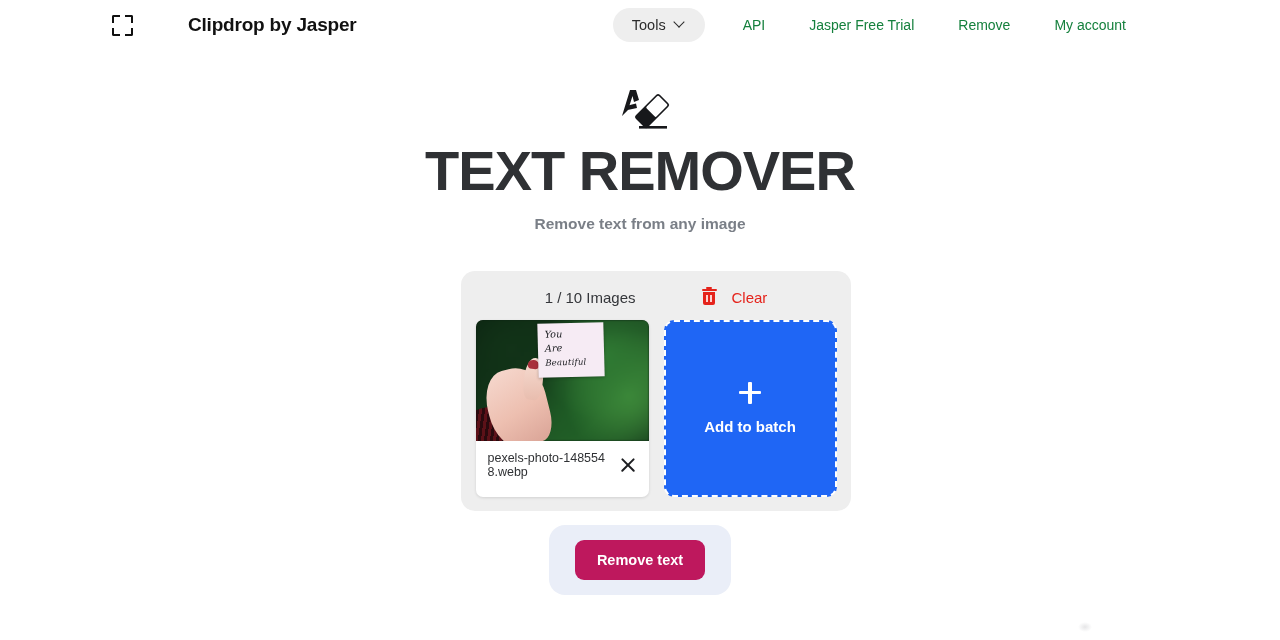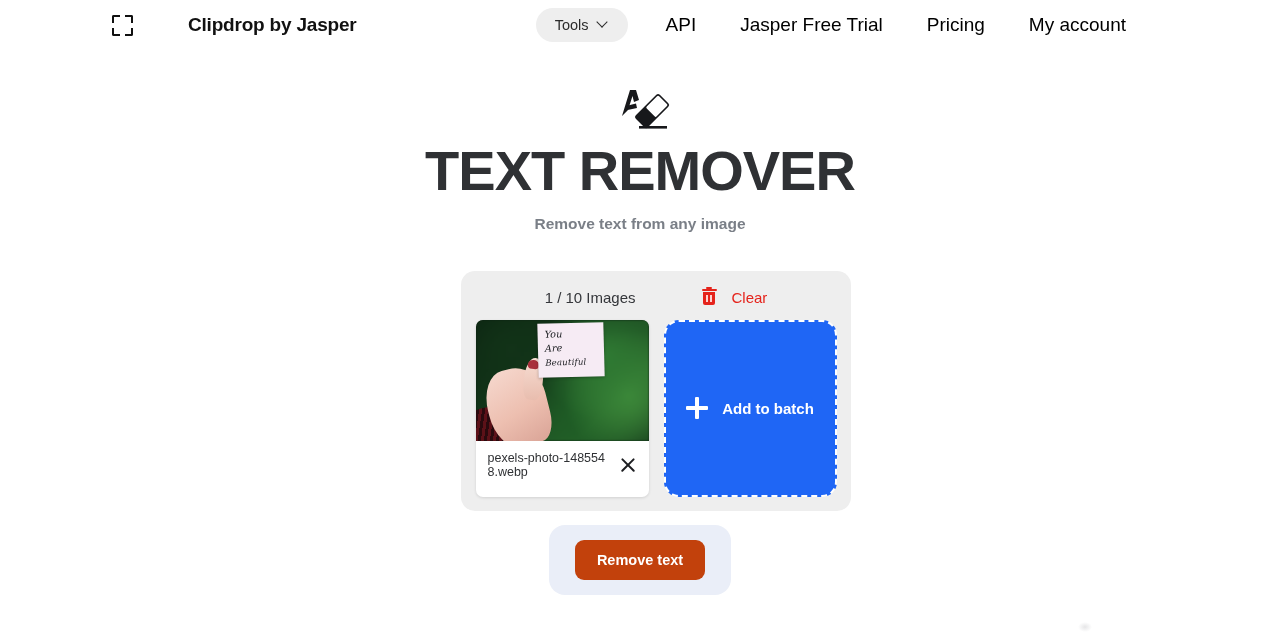--- a/index.html
+++ b/index.html
@@ -74,22 +74,22 @@
   .chev::after {
     content: "";
     position: absolute;
     left: 0; top: 1px;
     width: 7px; height: 7px;
     border-right: 1.7px solid #2b2b2b;
     border-bottom: 1.7px solid #2b2b2b;
     transform: rotate(45deg);
   }
   .nav-link {
-    font-size: 19px;
-    color: #000000;
+    font-size: 14px;
+    color: #15803d;
     padding: 9px 22px;
     cursor: pointer;
     white-space: nowrap;
   }
 
   
   .hero {
     margin-top: 32px;
     text-align: center;
   }
@@ -280,23 +280,23 @@
     background: #1c1d20; border-radius: 1px;
   }
   .x-btn::before { transform: rotate(45deg); }
   .x-btn::after  { transform: rotate(-45deg); }
 
   
   .add-tile {
     width: 173px; height: 177px;
     background: #1f66f5;
     border: 2px dashed #ffffff;
-    border-radius: 15px;
-    display: flex;
-    flex-direction: row;
+    border-radius: 10px;
+    display: flex;
+    flex-direction: column;
     align-items: center;
     justify-content: center;
     gap: 14px;
     cursor: pointer;
   }
   .plus {
     width: 22px; height: 22px;
     position: relative;
   }
   .plus::before, .plus::after {
@@ -316,21 +316,21 @@
     display: flex;
     justify-content: center;
     margin-top: 14px;
   }
   .action-shell {
     background: #eaeef8;
     border-radius: 16px;
     padding: 15px 26px;
   }
   .primary-btn {
-    background: #c2410c;
+    background: #be185d;
     color: #ffffff;
     border: none;
     border-radius: 9px;
     font-family: "Liberation Sans", sans-serif;
     font-size: 14.5px;
     font-weight: 700;
     padding: 12px 22px;
     cursor: pointer;
   }
   .corner-dot {
@@ -357,21 +357,21 @@
     </span>
   </div>
 
   <nav class="nav">
     <div class="nav-tools">
       <span>Tools</span>
       <span class="chev"></span>
     </div>
     <a class="nav-link">API</a>
     <a class="nav-link">Jasper Free Trial</a>
-    <a class="nav-link">Pricing</a>
+    <a class="nav-link">Remove</a>
     <a class="nav-link">My account</a>
   </nav>
 </div>
 
 <div class="hero">
 
   <svg class="hero-icon" viewBox="0 0 70 52">
     <path d="M17 34 L25 8 L31 8 L34 18 L29 20 L27.5 14 L23 28 Z" fill="#17181b"></path>
     <path d="M21 24 L31 21.5 L32 26 L22.5 28 Z" fill="#17181b"></path>
     <g transform="rotate(-45 46 28)">

